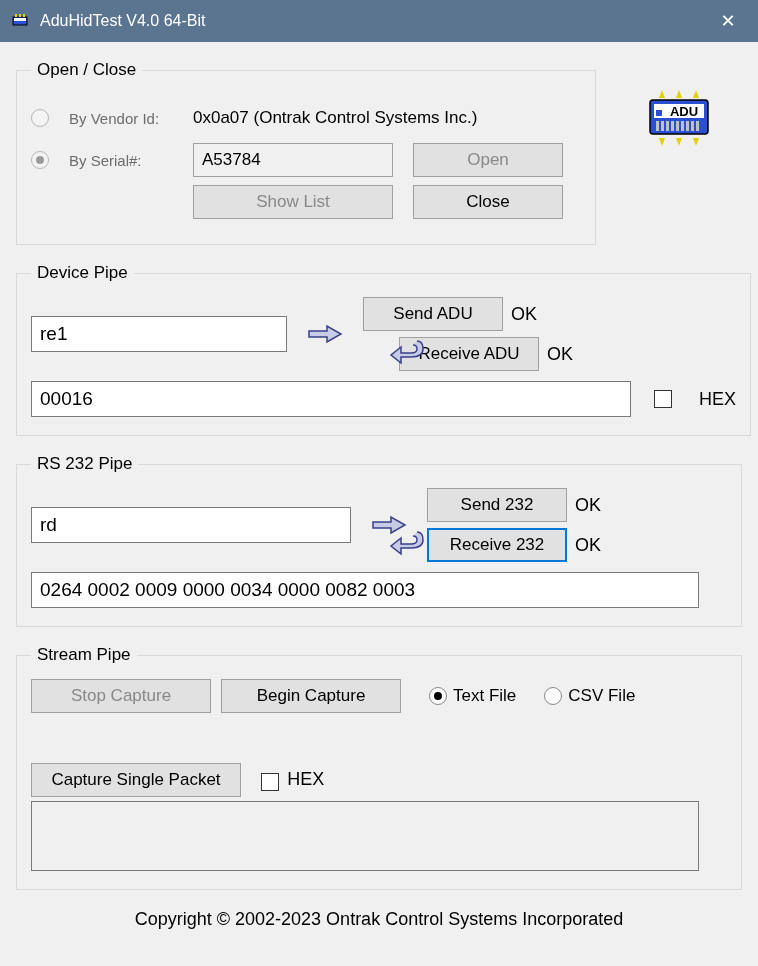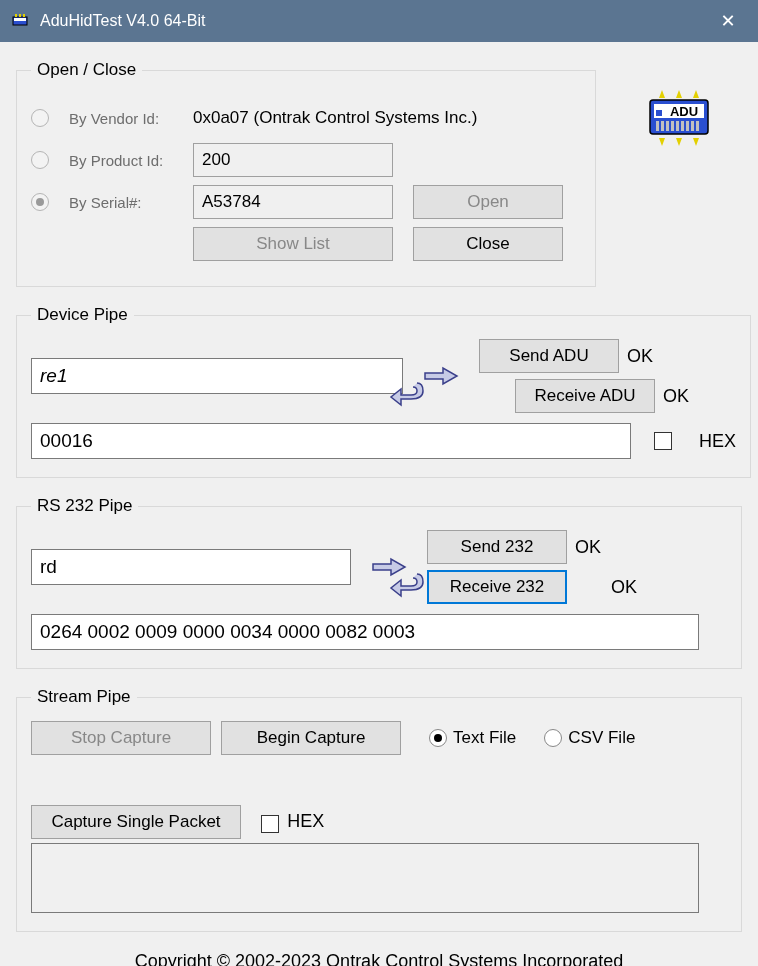--- a/index.html
+++ b/index.html
@@ -146,27 +146,20 @@
       <legend>Open / Close</legend>
 
       <div class="oc-row">
         <div class="oc-label-col">
           <span class="radio disabled"></span>
           <span>By Vendor Id:</span>
         </div>
         <span class="oc-vendor-text">0x0a07 (Ontrak Control Systems Inc.)</span>
       </div>
 
-      <div class="oc-row">
-        <div class="oc-label-col">
-          <span class="radio disabled"></span>
-          <span>By Product Id:</span>
-        </div>
-        <div class="oc-field">200</div>
-      </div>
 
       <div class="oc-row">
         <div class="oc-label-col">
           <span class="radio disabled checked"></span>
           <span>By Serial#:</span>
         </div>
         <div class="oc-field">A53784</div>
         <div class="oc-buttons-col">
           <div class="btn disabled">Open</div>
         </div>
@@ -204,21 +197,21 @@
         <polygon points="20,58 23,50 17,50" fill="#e3d000"></polygon>
         <polygon points="37,58 40,50 34,50" fill="#e3d000"></polygon>
         <polygon points="54,58 57,50 51,50" fill="#e3d000"></polygon>
       </svg>
     </div>
   </div>
 
   <fieldset class="group">
     <legend>Device Pipe</legend>
     <div class="dp-top">
-      <input class="text-input" style="width: 372px; font-style: italic;" value="re1">
+      <input class="text-input" style="width: 256px;" value="re1">
       <span class="arrow-slot">
         <svg width="36" height="22" viewBox="0 0 36 22">
             <path d="M2 8 L20 8 L20 3 L34 11 L20 19 L20 14 L2 14 Z" fill="#c7cbe6" stroke="#3a3f8a" stroke-width="1.5"></path>
           </svg>
       </span>
       <div style="display:flex; flex-direction:column; gap:6px;">
         <div style="display:flex; align-items:center;">
           <div class="btn" style="min-width:140px;">Send ADU</div>
           <span class="status">OK</span>
         </div>
@@ -249,21 +242,21 @@
       <span class="arrow-slot">
         <svg width="36" height="22" viewBox="0 0 36 22">
             <path d="M2 8 L20 8 L20 3 L34 11 L20 19 L20 14 L2 14 Z" fill="#c7cbe6" stroke="#3a3f8a" stroke-width="1.5"></path>
           </svg>
       </span>
       <div style="display:flex; flex-direction:column; gap:6px;">
         <div style="display:flex; align-items:center;">
           <div class="btn" style="min-width:140px;">Send 232</div>
           <span class="status">OK</span>
         </div>
-        <div style="display:flex; align-items:center;gap:36px;">
+        <div style="display:flex; align-items:center;">
           <div class="btn focused" style="min-width:140px;">Receive 232</div>
           <span class="status">OK</span>
         </div>
       </div>
     </div>
     <div class="dp-row2" style="margin-left:356px; margin-top:-32px; margin-bottom:10px;">
       <span class="arrow-slot">
         <svg width="36" height="30" viewBox="0 0 36 30">
             <path d="M28 2 Q34 2 34 10 Q34 18 22 18 L12 18 L12 24 L2 16 L12 8 L12 14 L22 14 Q28 14 28 10 Q28 6 24 6" fill="#c7cbe6" stroke="#3a3f8a" stroke-width="1.5"></path>
           </svg>

